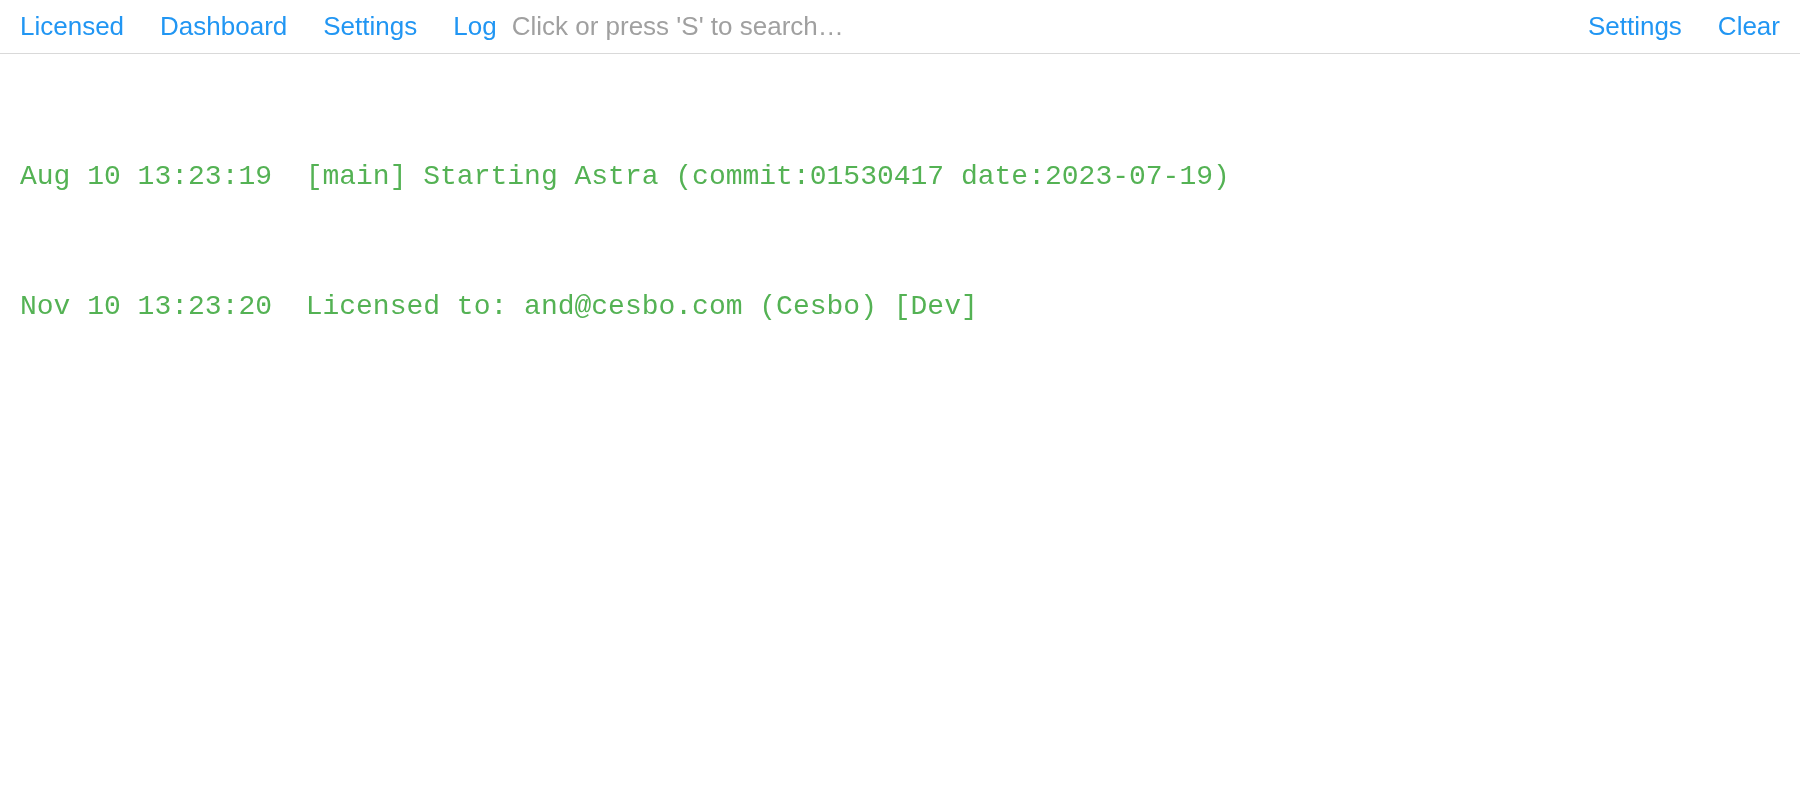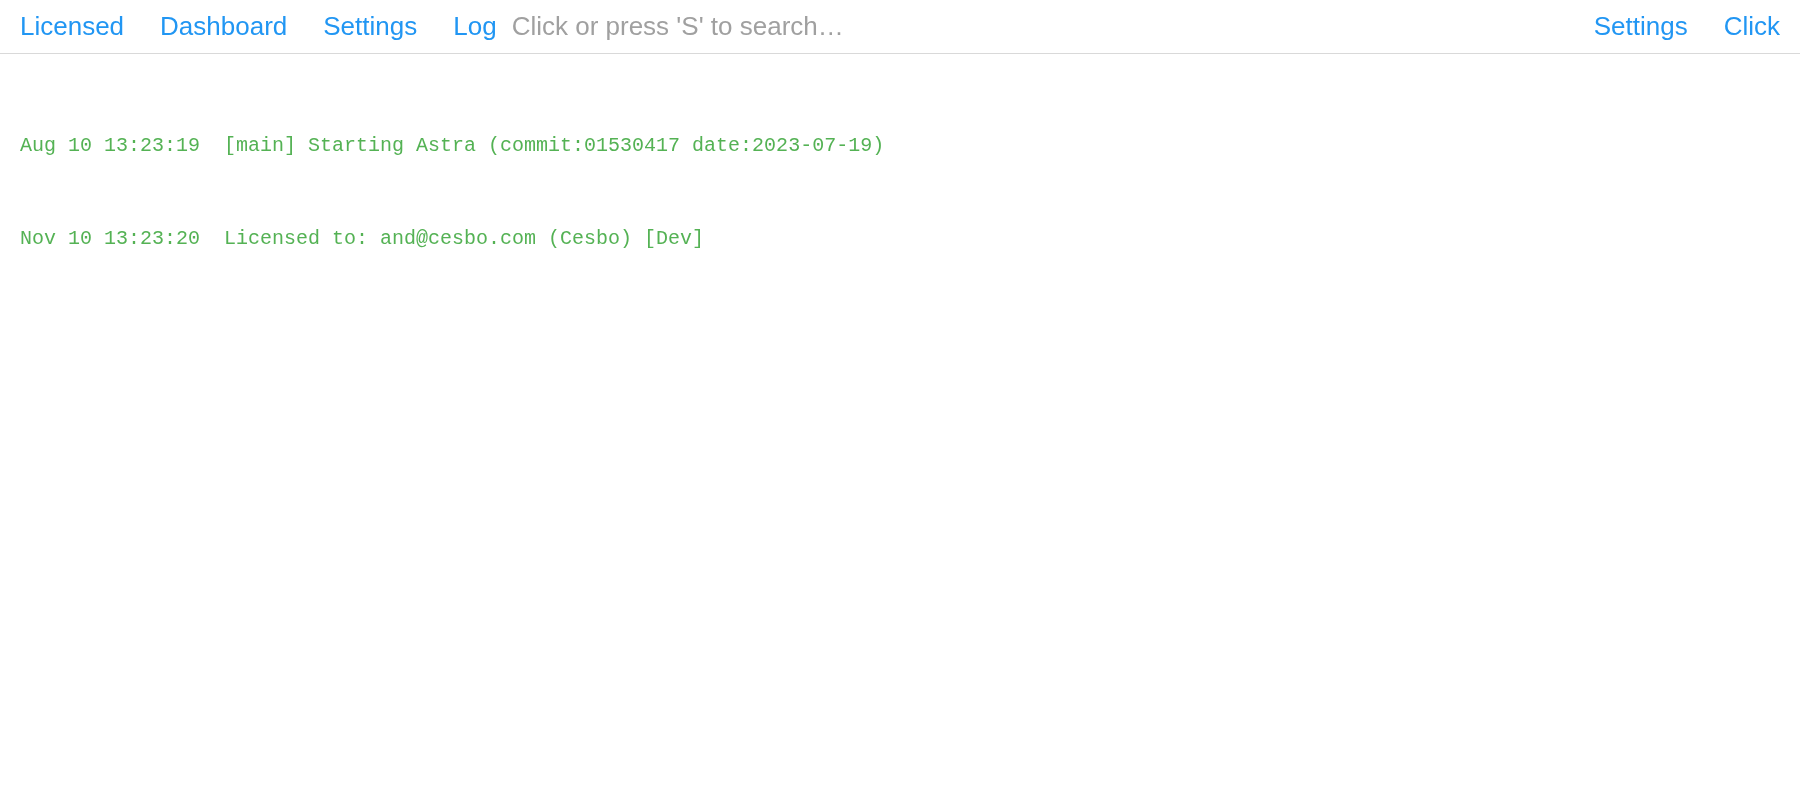--- a/index.html
+++ b/index.html
@@ -49,21 +49,21 @@
     }
     .nav-right {
       display: flex;
       align-items: center;
       gap: 36px;
       margin-left: auto;
     }
     .log-content {
       padding: 14px 20px;
       font-family: "SF Mono", "Menlo", "Monaco", "Consolas", "Courier New", monospace;
-      font-size: 20px;
+      font-size: 28px;
       line-height: 1.55;
       color: #54b254;
       white-space: pre;
       font-weight: 500;
     }
     .log-line {
       display: block;
     }
   </style>
 </head>
@@ -72,20 +72,20 @@
 <div class="navbar">
   <div class="nav-left">
     <a class="nav-link">Licensed</a>
     <a class="nav-link">Dashboard</a>
     <a class="nav-link">Settings</a>
     <a class="nav-link">Log</a>
   </div>
   <input type="text" class="search-input" placeholder="Click or press 'S' to search…" style="">
   <div class="nav-right">
     <a class="nav-link">Settings</a>
-    <a class="nav-link">Click</a>
+    <a class="nav-link">Clear</a>
   </div>
 </div>
 
 <div class="log-content">
   <span class="log-line">Aug 10 13:23:19  [main] Starting Astra (commit:01530417 date:2023-07-19)</span>
   <span class="log-line">Nov 10 13:23:20  Licensed to: and@cesbo.com (Cesbo) [Dev]</span>
 </div>
 
 </body></html>

